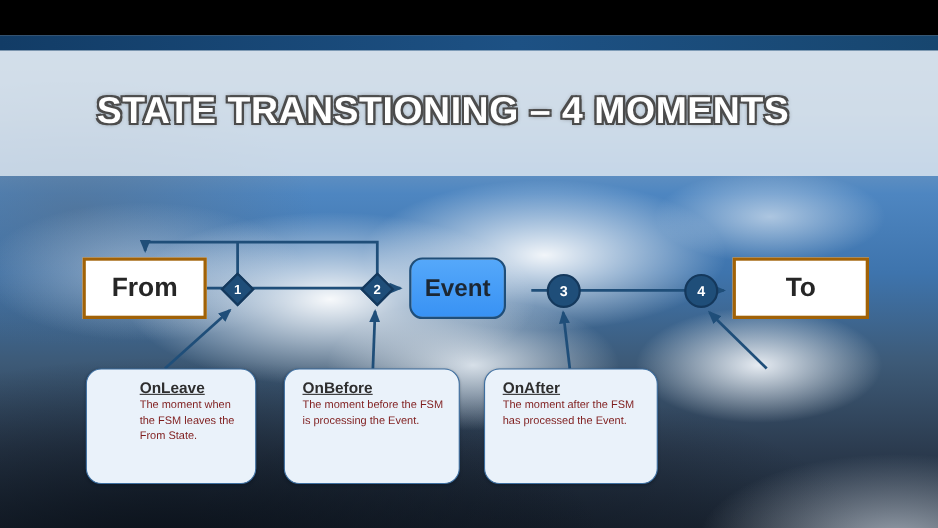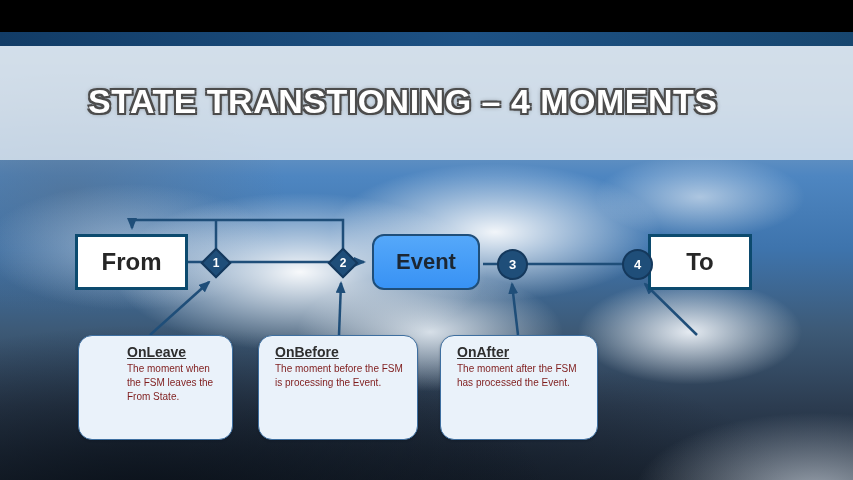--- a/index.html
+++ b/index.html
@@ -32,25 +32,25 @@
     font-size:34px;font-weight:bold;letter-spacing:.5px;color:#fff;
     text-shadow:-2px -2px 0 #4c4c4c, 2px -2px 0 #4c4c4c, -2px 2px 0 #4c4c4c,
                  2px 2px 0 #4c4c4c, 0 0 5px rgba(45,45,45,.9);}
 
   
   svg.connectors{position:absolute;inset:0;width:853px;height:480px;}
   svg.connectors line, svg.connectors polyline{stroke:#1F4E79;stroke-width:2.5;fill:none;}
 
   
   .state-box{position:absolute;top:202px;height:56px;background:#fff;
-    border:3px solid #0c4a6e;display:flex;align-items:center;justify-content:center;
+    border:3px solid #a16207;display:flex;align-items:center;justify-content:center;
     font-size:24px;font-weight:bold;color:#262626;}
   .from{left:75px;width:113px;}
-  .to{left:648px;width:104px;}
-  .event-box{position:absolute;left:372px;top:202px;width:108px;height:56px;
+  .to{left:666px;width:124px;}
+  .event-box{position:absolute;left:372px;top:202px;width:88px;height:56px;
     background:linear-gradient(180deg,#55a8fa,#3892f4);
     border:2.5px solid #1F4E79;border-radius:12px;
     display:flex;align-items:center;justify-content:center;
     font-size:22px;font-weight:bold;color:#1c2733;}
 
   .diamond{position:absolute;width:22px;height:22px;background:#1F4E79;
     border:2px solid #14385c;transform:rotate(45deg);}
   .diamond .num{position:absolute;inset:0;display:flex;align-items:center;justify-content:center;
     transform:rotate(-45deg);color:#fff;font-size:12px;font-weight:bold;}
   .m1{left:205px;top:220px;}

